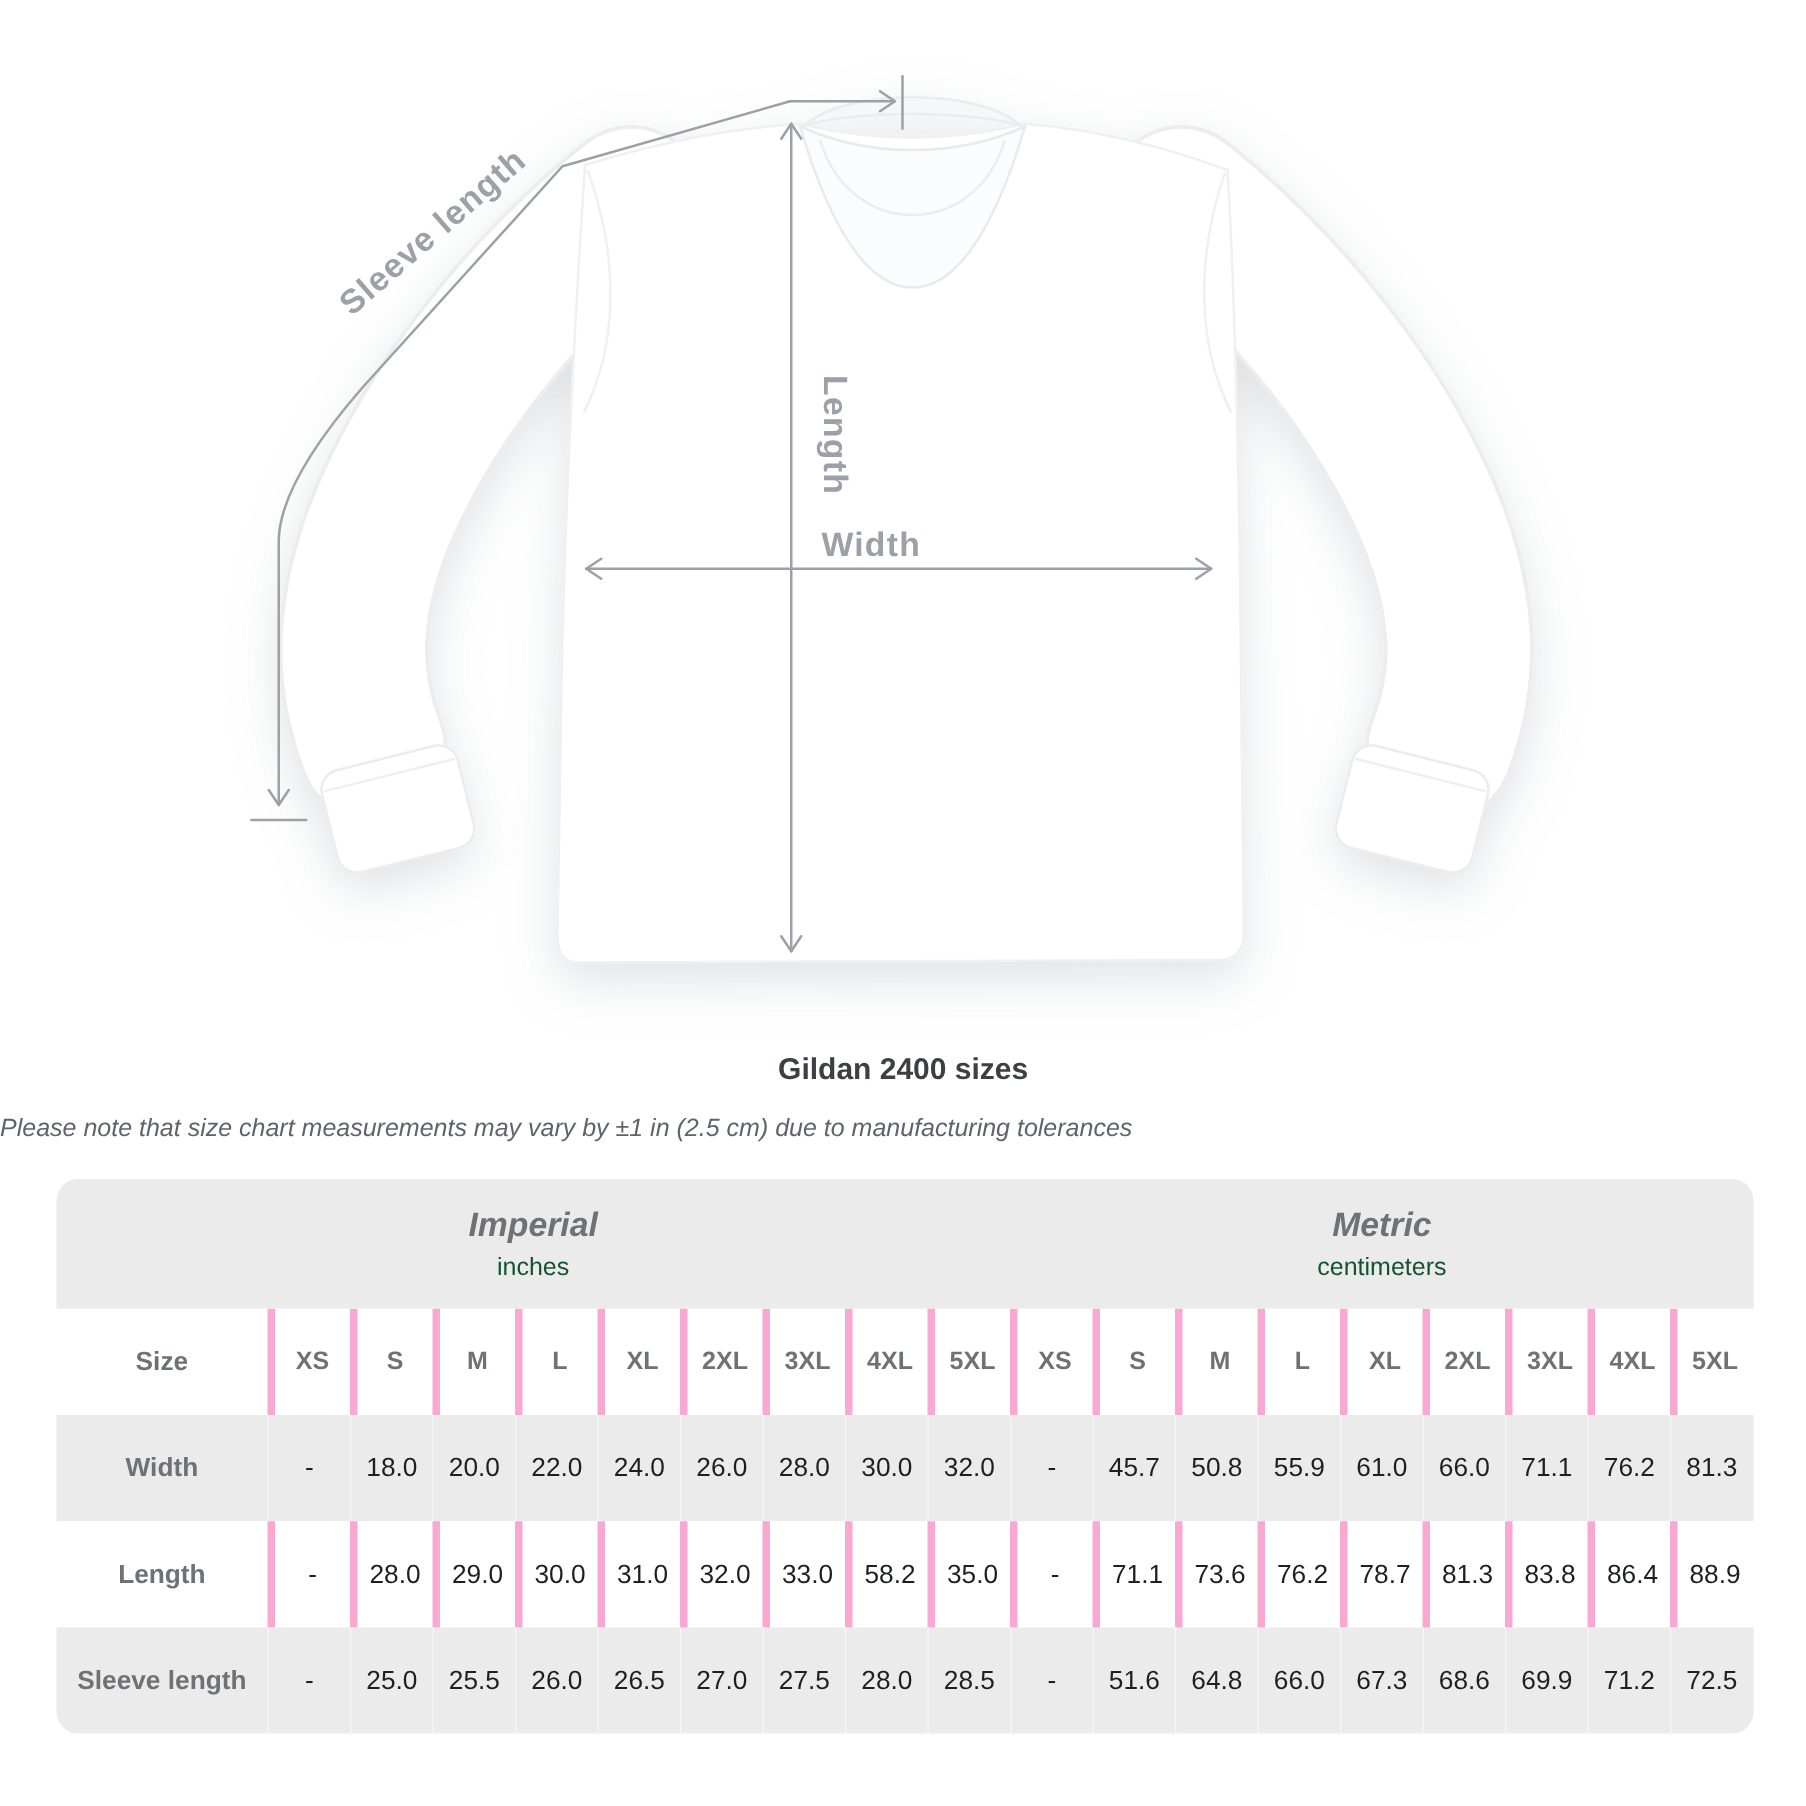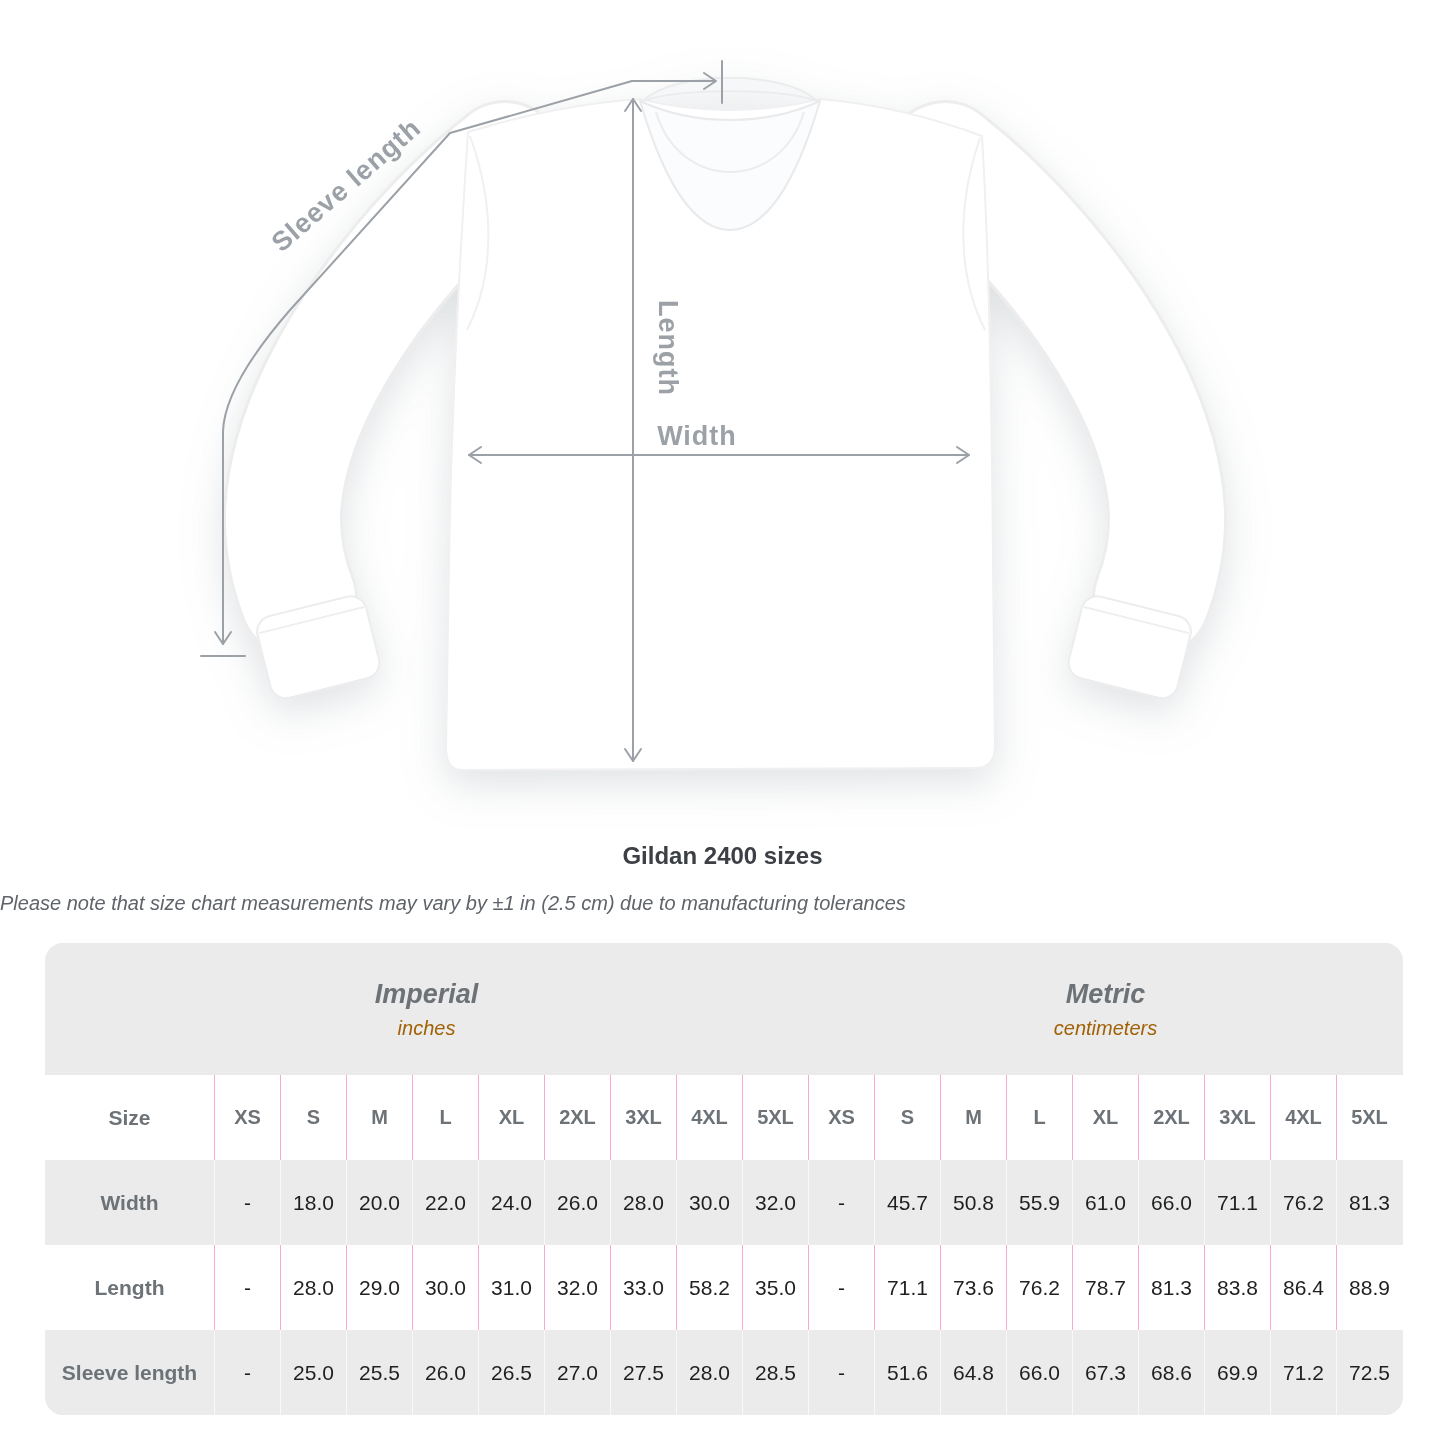--- a/index.html
+++ b/index.html
@@ -10,35 +10,35 @@
   .mlabel { font-family:"Liberation Sans","DejaVu Sans",sans-serif; font-weight:bold;
             font-size:27px; fill:#9ba1a7; letter-spacing:1px; }
 
   .page-title { position:absolute; top:842px; left:0; width:100%; text-align:center;
                 font-size:24px; font-weight:bold; color:#3c4044; }
   .page-subtitle { position:absolute; top:892px; left:0; width:100%; 
                    font-size:20px; font-style:italic; color:#5f646a; }
 
   .size-table { position:absolute; left:45px; top:943px; width:1358px;
                 border-radius:18px; overflow:hidden; }
-  .band-row { display:flex; height:132px; background:#ebebeb; }
+  .band-row { display:flex; height:104px; background:#ebebeb; }
   .band { display:flex; flex-direction:column; align-items:center; justify-content:center; gap:7px; }
   .band.imperial { width:763px; }
   .band.metric { width:595px; }
   .band-label { font-size:27px; font-weight:bold; font-style:italic; color:#6d7277; }
-  .band-sub { font-size:20px; font-style:italic; color:#a16207; }
+  .band-sub { font-size:20px; color:#14532d; }
 
   .row { display:flex; height:85px; }
   .row.white { background:#ffffff; }
   .row.gray { background:#ebebeb; }
   .cell { display:flex; align-items:center; justify-content:center; box-sizing:border-box; }
   .label-cell { width:169px; font-weight:bold; color:#6d7277; font-size:21px; }
   .size-cell { width:66px; font-weight:bold; color:#6d7277; font-size:20px; }
   .value-cell { width:66px; font-size:21px; color:#1e1f21; }
-  .row.white .cell + .cell { border-left:1px solid #f9a8d4; }
+  .row.white .cell + .cell { border-left:6px solid #f9a8d4; }
   .row.gray  .cell + .cell { border-left:1px solid #f8f8f8; }
 </style>
 </head>
 <body>
 
 <div class="stage">
 
   <svg class="shirt-svg" width="1445" height="845" viewBox="0 0 1445 845">
     <defs>
       <filter id="sh" x="-25%" y="-25%" width="150%" height="170%">

